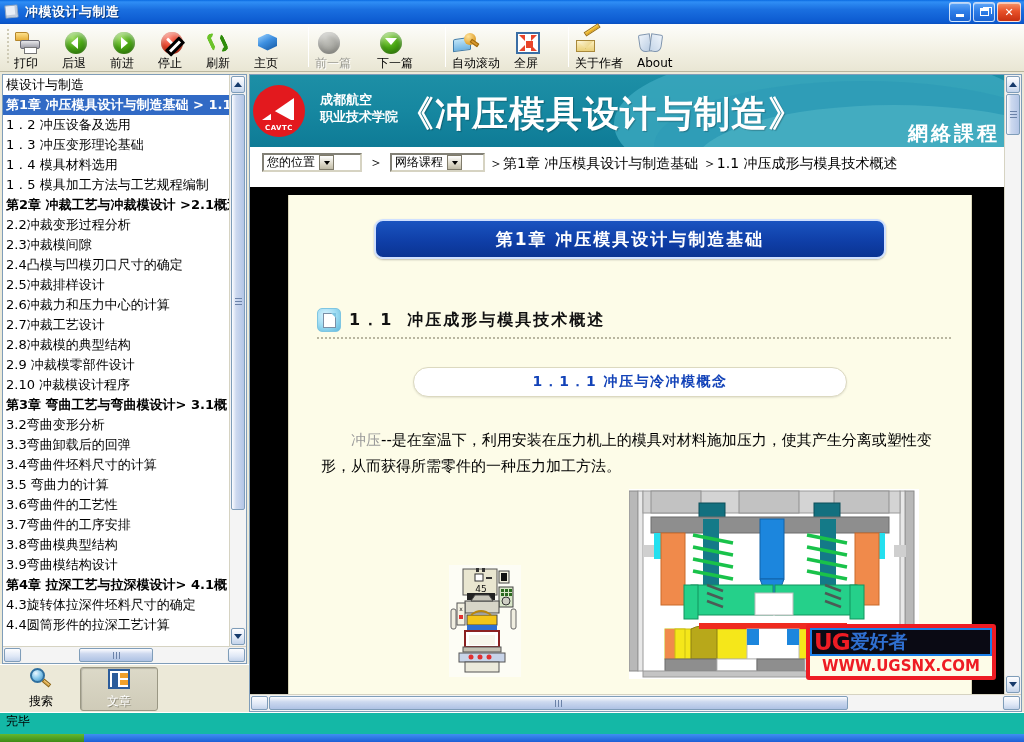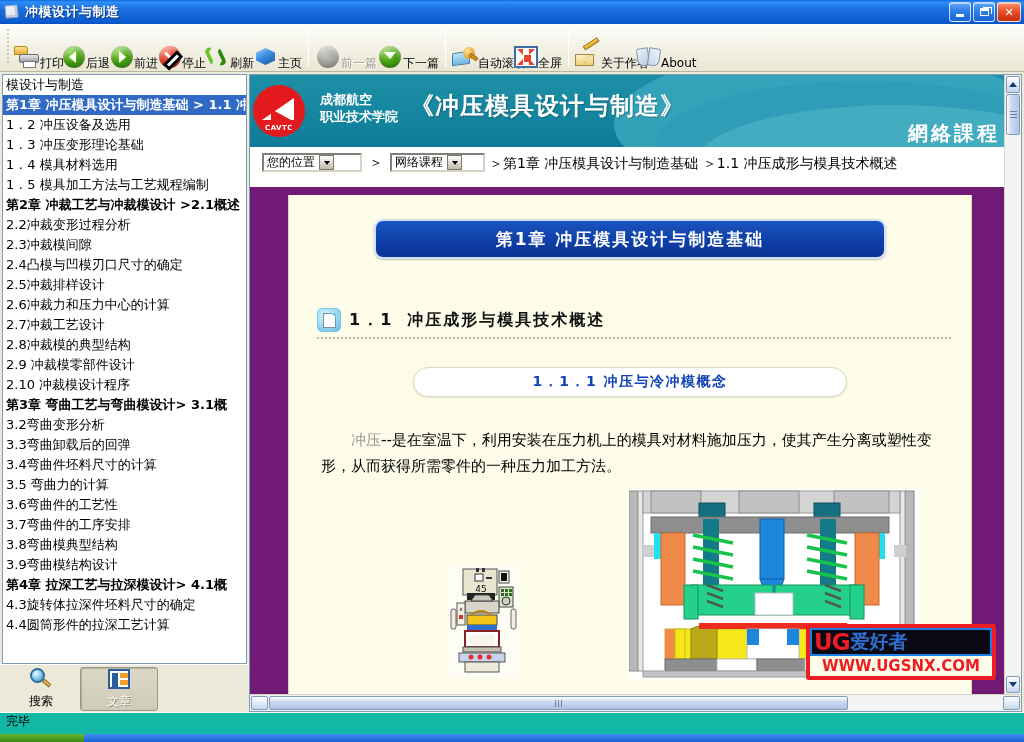--- a/index.html
+++ b/index.html
@@ -68,21 +68,21 @@
     position: relative;
   }
   .grip { width:7px; height:40px; margin:3px 2px 0 1px; flex:0 0 auto;
     background-image: repeating-linear-gradient(180deg,#cfcbb6 0,#cfcbb6 2px,transparent 2px,transparent 4px);
     background-position: 2px 2px; background-repeat: no-repeat; background-size:2px 36px;
   }
   .tbgroup { display:flex; align-items:flex-start; }
   .tbsep { width:1px; height:40px; margin:3px 6px 0; background:#cbc8b4; border-right:1px solid #fff; flex:0 0 auto; }
   .tbtn {
     width:48px; height:46px;
-    display:flex; align-items:flex-end; justify-content:flex-start;
+    display:flex; flex-direction:column; align-items:flex-start; justify-content:flex-start;
     padding-top:6px; cursor:default;
   }
   .tbtn .ti { height:26px; width:28px; display:flex; align-items:center; justify-content:center; }
   .tbtn .tl { font-size:12px; color:#000; line-height:14px; margin-top:1px; white-space:nowrap; }
   .tbtn.wide { width:62px; }
   .tbtn.disabled .tl { color:#9b9b93; text-shadow: 1px 1px 0 #fff; }
 
   .ico-circle { width:22px;height:22px;border-radius:50%; display:block;
     box-shadow: inset 0 -3px 5px rgba(0,0,0,.18), inset 0 3px 4px rgba(255,255,255,.55);}
   .ico-green { background: radial-gradient(circle at 35% 28%, #9ada5c 0%, #4aa714 45%, #2c7a07 100%); }
@@ -148,21 +148,21 @@
   
   #main { display:flex; height: 640px; background:#ece9d8; }
 
   
   #leftpane { width:249px; flex:0 0 249px; display:flex; flex-direction:column; background:#ece9d8; }
   #tree-wrap {
     margin:2px 2px 0 2px;
     flex: 1 1 auto;
     border:1px solid #7f9db9;
     background:#fff;
-    display:flex; flex-direction:row;
+    display:flex; flex-direction:column;
     position:relative;
     overflow:hidden;
   }
   #tree-scroll-row { display:flex; flex:1 1 auto; min-height:0; }
   #tree {
     flex:1 1 auto; overflow:hidden; background:#fff;
     padding:0; position:relative;
   }
   .tnode {
     height:20px; line-height:20px;
@@ -246,42 +246,42 @@
     background:#e3191e; display:flex; align-items:center; justify-content:center; z-index:3; }
   #logo .plane { width:34px; height:26px; position:relative; }
   #logo .plane:before{ content:""; position:absolute; left:0;top:0; width:0;height:0;
     border-style:solid; border-width:0 0 22px 32px; border-color:transparent transparent #fff transparent; }
   #logo .plane:after{ content:""; position:absolute; left:9px; top:11px; width:0;height:0;
     border-style:solid; border-width:11px 0 0 20px; border-color:transparent transparent transparent #e3191e; }
   #logo .cav { position:absolute; bottom:5px; left:0; width:52px; text-align:center;
     color:#fff; font-size:7px; font-weight:bold; letter-spacing:.5px; z-index:4; }
   #uni { position:absolute; left:70px; top:16px; color:#fff; font-size:13px; font-weight:bold;
     line-height:17px; z-index:3; }
-  #btitle { position:absolute; left:160px; top:15px; color:#fff; font-size:24px; font-weight:bold;
+  #btitle { position:absolute; left:148px; top:15px; color:#fff; font-size:36px; font-weight:bold;
     letter-spacing:1px; z-index:3; text-shadow:1px 1px 1px rgba(0,0,0,.25); white-space:nowrap; }
   #bsub { position:absolute; right:4px; bottom:0px; color:#fff; font-size:20px; font-weight:bold;
     letter-spacing:3px; z-index:3; white-space:nowrap; }
 
   
   #crumb { background:#fff; padding:6px 4px 4px 12px; display:flex; align-items:flex-start; min-height:40px; }
   .ddl { position:relative; height:19px; border:2px inset #d6d3c2; background:#fff;
      display:flex; align-items:center; font-size:12px; padding:0 0 0 3px; color:#000; }
   .ddl .txt{ white-space:nowrap; }
   .ddl .arrowbox{ width:15px; height:15px; margin:0 1px 0 4px;
     background:linear-gradient(180deg,#fff,#dcd8c8 60%,#bfbaa6);
     border:1px solid #7f7b6b; display:flex; align-items:center; justify-content:center; }
   .ddl .arrowbox i{ width:0;height:0;border-style:solid; border-width:4px 3.5px 0 3.5px;
     border-color:#000 transparent transparent transparent; }
   #ddl1 { width:100px; }
   #ddl2 { width:95px; }
   .gt { font-size:14px; margin:1px 7px 0; color:#000; }
   #crumbtext { font-size:14px; line-height:20px; color:#000; margin-left:4px; max-width:540px; }
 
   
-  #article { background:#701a75; padding: 8px 0 0 0; }
+  #article { background:#000000; padding: 8px 0 0 0; }
   #article .frame { margin:0 32px 0 38px; border:1px solid #d9d6b8; border-top:none; background:#fdfce8;
      min-height:520px; padding:16px 10px 10px; }
   #chapbar { margin: 8px auto 0; width:512px; height:40px; border-radius:9px;
      background: linear-gradient(180deg,#1a54c0 0%, #0f3fa8 55%, #0a3392 100%);
      border:2px solid #cfe0ff; box-shadow: 0 1px 2px rgba(0,0,0,.25);
      display:flex; align-items:center; justify-content:center;
      color:#fff; font-size:17px; font-weight:bold; letter-spacing:2px; }
   #sechead { margin:49px 0 0 18px; display:flex; align-items:center; }
   #sec-icon { width:24px;height:24px; border-radius:5px;
     background: radial-gradient(circle at 35% 30%, #d9f3ff 0%, #9fdcf2 50%, #5fb9dd 100%);

